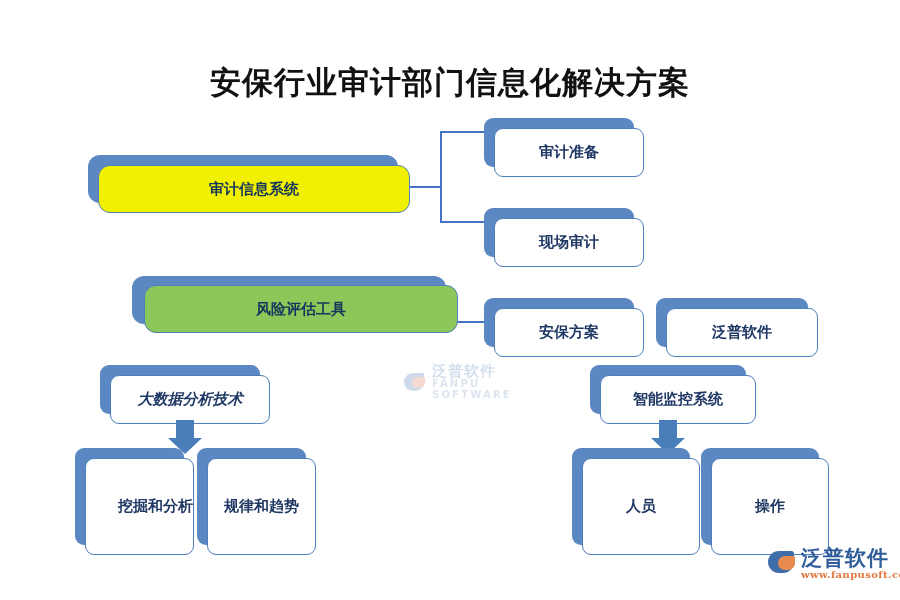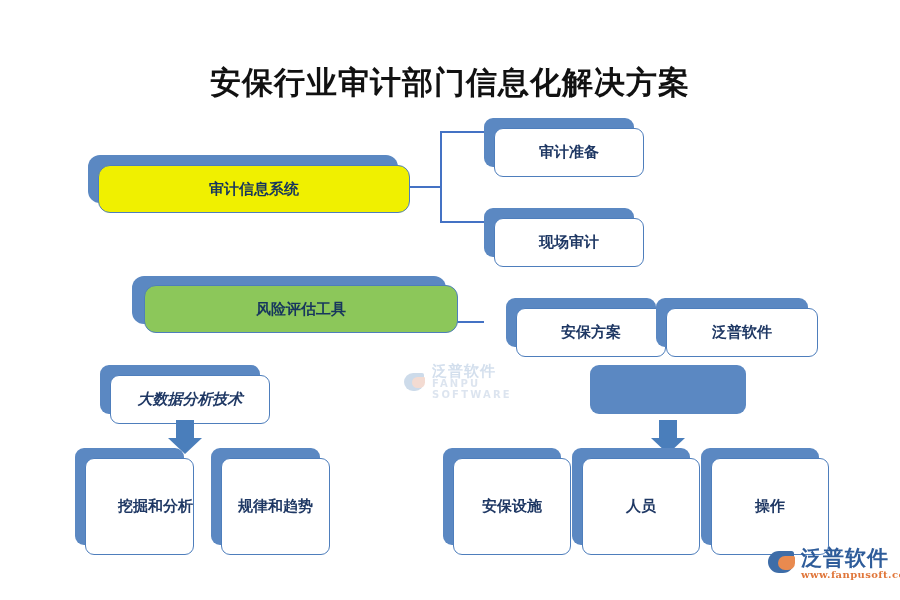--- a/index.html
+++ b/index.html
@@ -152,21 +152,21 @@
     </div>
   </div>
 
   <div class="node" style="left:484px;top:208px;width:160px;height:59px;">
     <div class="shadow" style="width:150px;height:49px;"></div>
     <div class="face" style="left:10px;top:10px;width:150px;height:49px;">
       <span class="label">现场审计</span>
     </div>
   </div>
 
-  <div class="node" style="left:484px;top:298px;width:160px;height:59px;margin-left:22px;">
+  <div class="node" style="left:484px;top:298px;width:160px;height:59px;">
     <div class="shadow" style="width:150px;height:49px;"></div>
     <div class="face" style="left:10px;top:10px;width:150px;height:49px;">
       <span class="label">安保方案</span>
     </div>
   </div>
 
   <div class="node" style="left:656px;top:298px;width:162px;height:59px;">
     <div class="shadow" style="width:152px;height:49px;"></div>
     <div class="face" style="left:10px;top:10px;width:152px;height:49px;">
       <span class="label">泛普软件</span>
@@ -185,53 +185,50 @@
     <div class="head" style="left:0;top:18px;"></div>
   </div>
 
   <div class="node" style="left:75px;top:448px;width:119px;height:107px;">
     <div class="shadow" style="width:109px;height:97px;"></div>
     <div class="face" style="left:10px;top:10px;width:109px;height:97px;justify-content:flex-end;">
       <span class="label">挖掘和分析</span>
     </div>
   </div>
 
-  <div class="node" style="left:211px;top:448px;width:124px;height:107px;">
+  <div class="node" style="left:197px;top:448px;width:124px;height:107px;">
     <div class="shadow" style="width:109px;height:97px;"></div>
     <div class="face" style="left:10px;top:10px;width:109px;height:97px;">
       <span class="label">规律和趋势</span>
     </div>
   </div>
 
   <div class="watermark">
     <div class="wm-mark">
       <div class="c1"></div>
         <div class="c2"></div>
     </div>
     <div class="wm-txt">
       <div class="wm-cn">泛普软件</div>
       <div class="wm-en">FANPU SOFTWARE</div>
     </div>
   </div>
 
   <div class="node" style="left:590px;top:365px;width:166px;height:59px;">
     <div class="shadow" style="width:156px;height:49px;"></div>
+    <div class="face" style="left:10px;top:10px;width:156px;height:49px;">
+      <span class="label">智能监控系统</span>
+    </div>
   </div>
 
   <div class="arrow" style="left:651px;top:420px;width:34px;height:34px;">
     <div class="stem" style="left:8px;top:0;width:18px;height:19px;"></div>
     <div class="head" style="left:0;top:18px;"></div>
   </div>
 
-  <div class="node" style="left:443px;top:448px;width:128px;height:107px;">
-    <div class="shadow" style="width:118px;height:97px;"></div>
-    <div class="face" style="left:10px;top:10px;width:118px;height:97px;">
-      <span class="label">安保设施</span>
-    </div>
-  </div>
 
   <div class="node" style="left:572px;top:448px;width:128px;height:113px;">
     <div class="shadow" style="width:118px;height:97px;"></div>
     <div class="face" style="left:10px;top:10px;width:118px;height:97px;">
       <span class="label">人员</span>
     </div>
   </div>
 
   <div class="node" style="left:701px;top:448px;width:128px;height:107px;">
     <div class="shadow" style="width:118px;height:97px;"></div>

